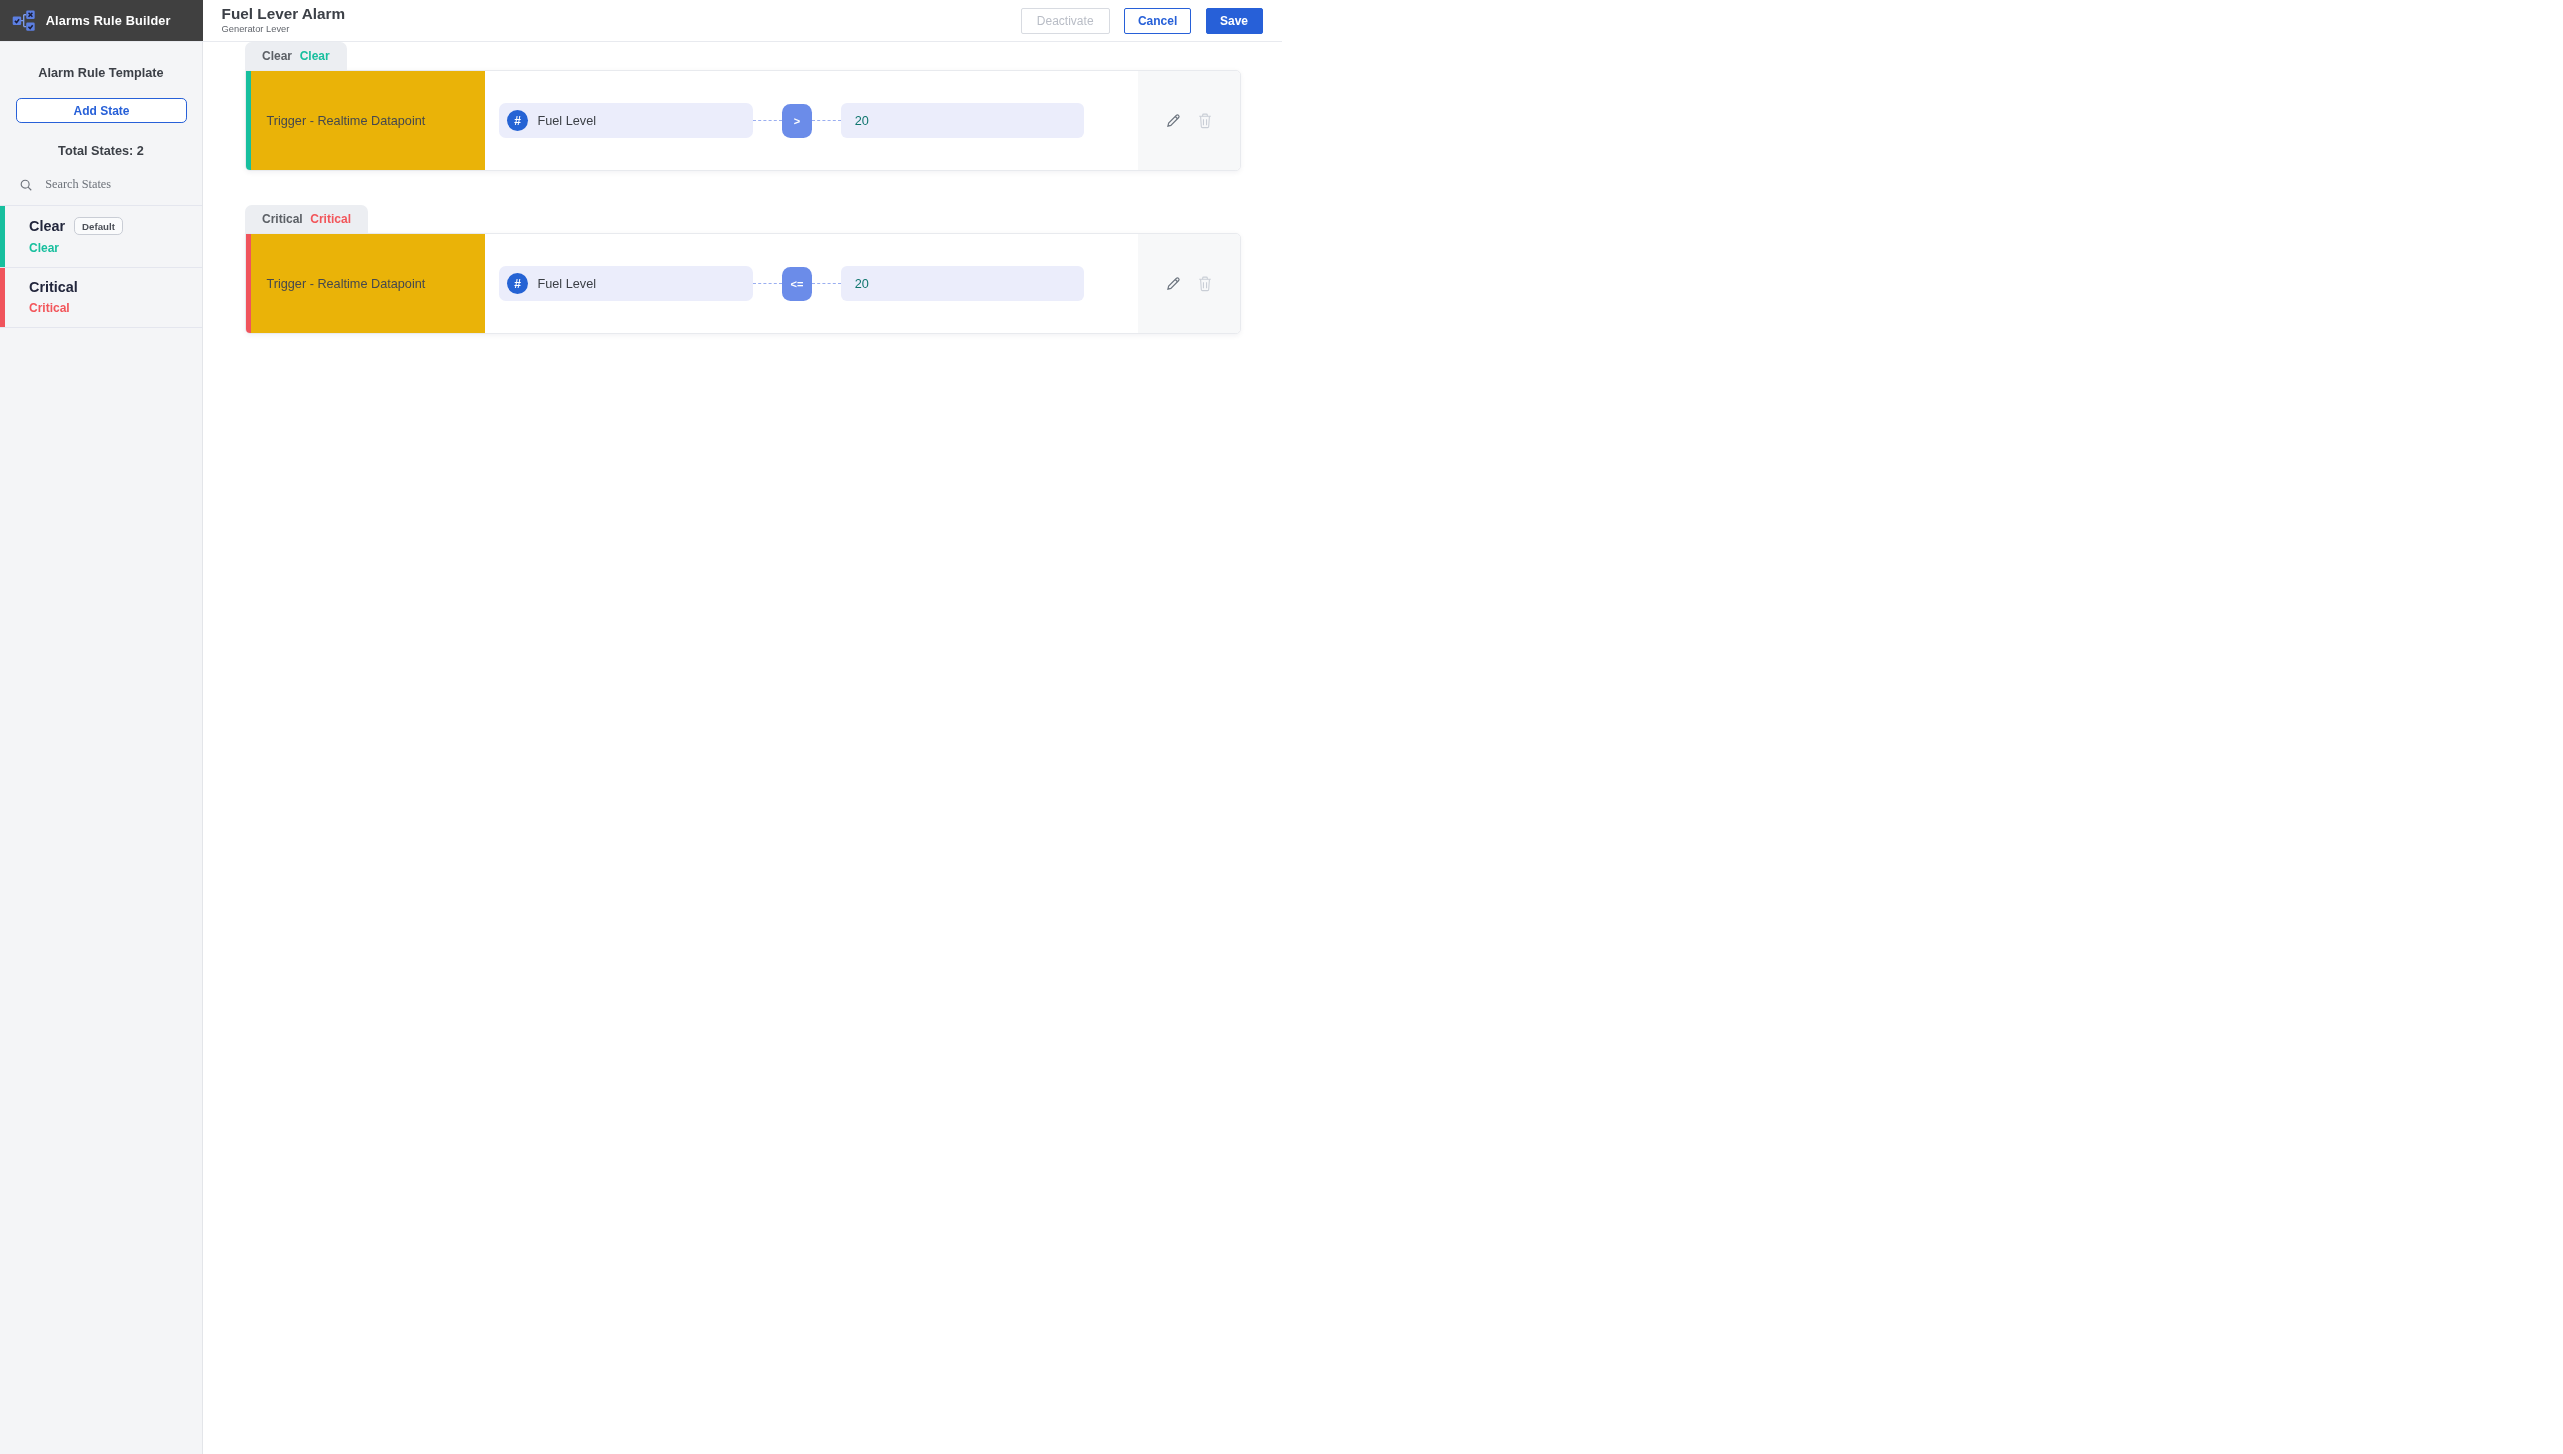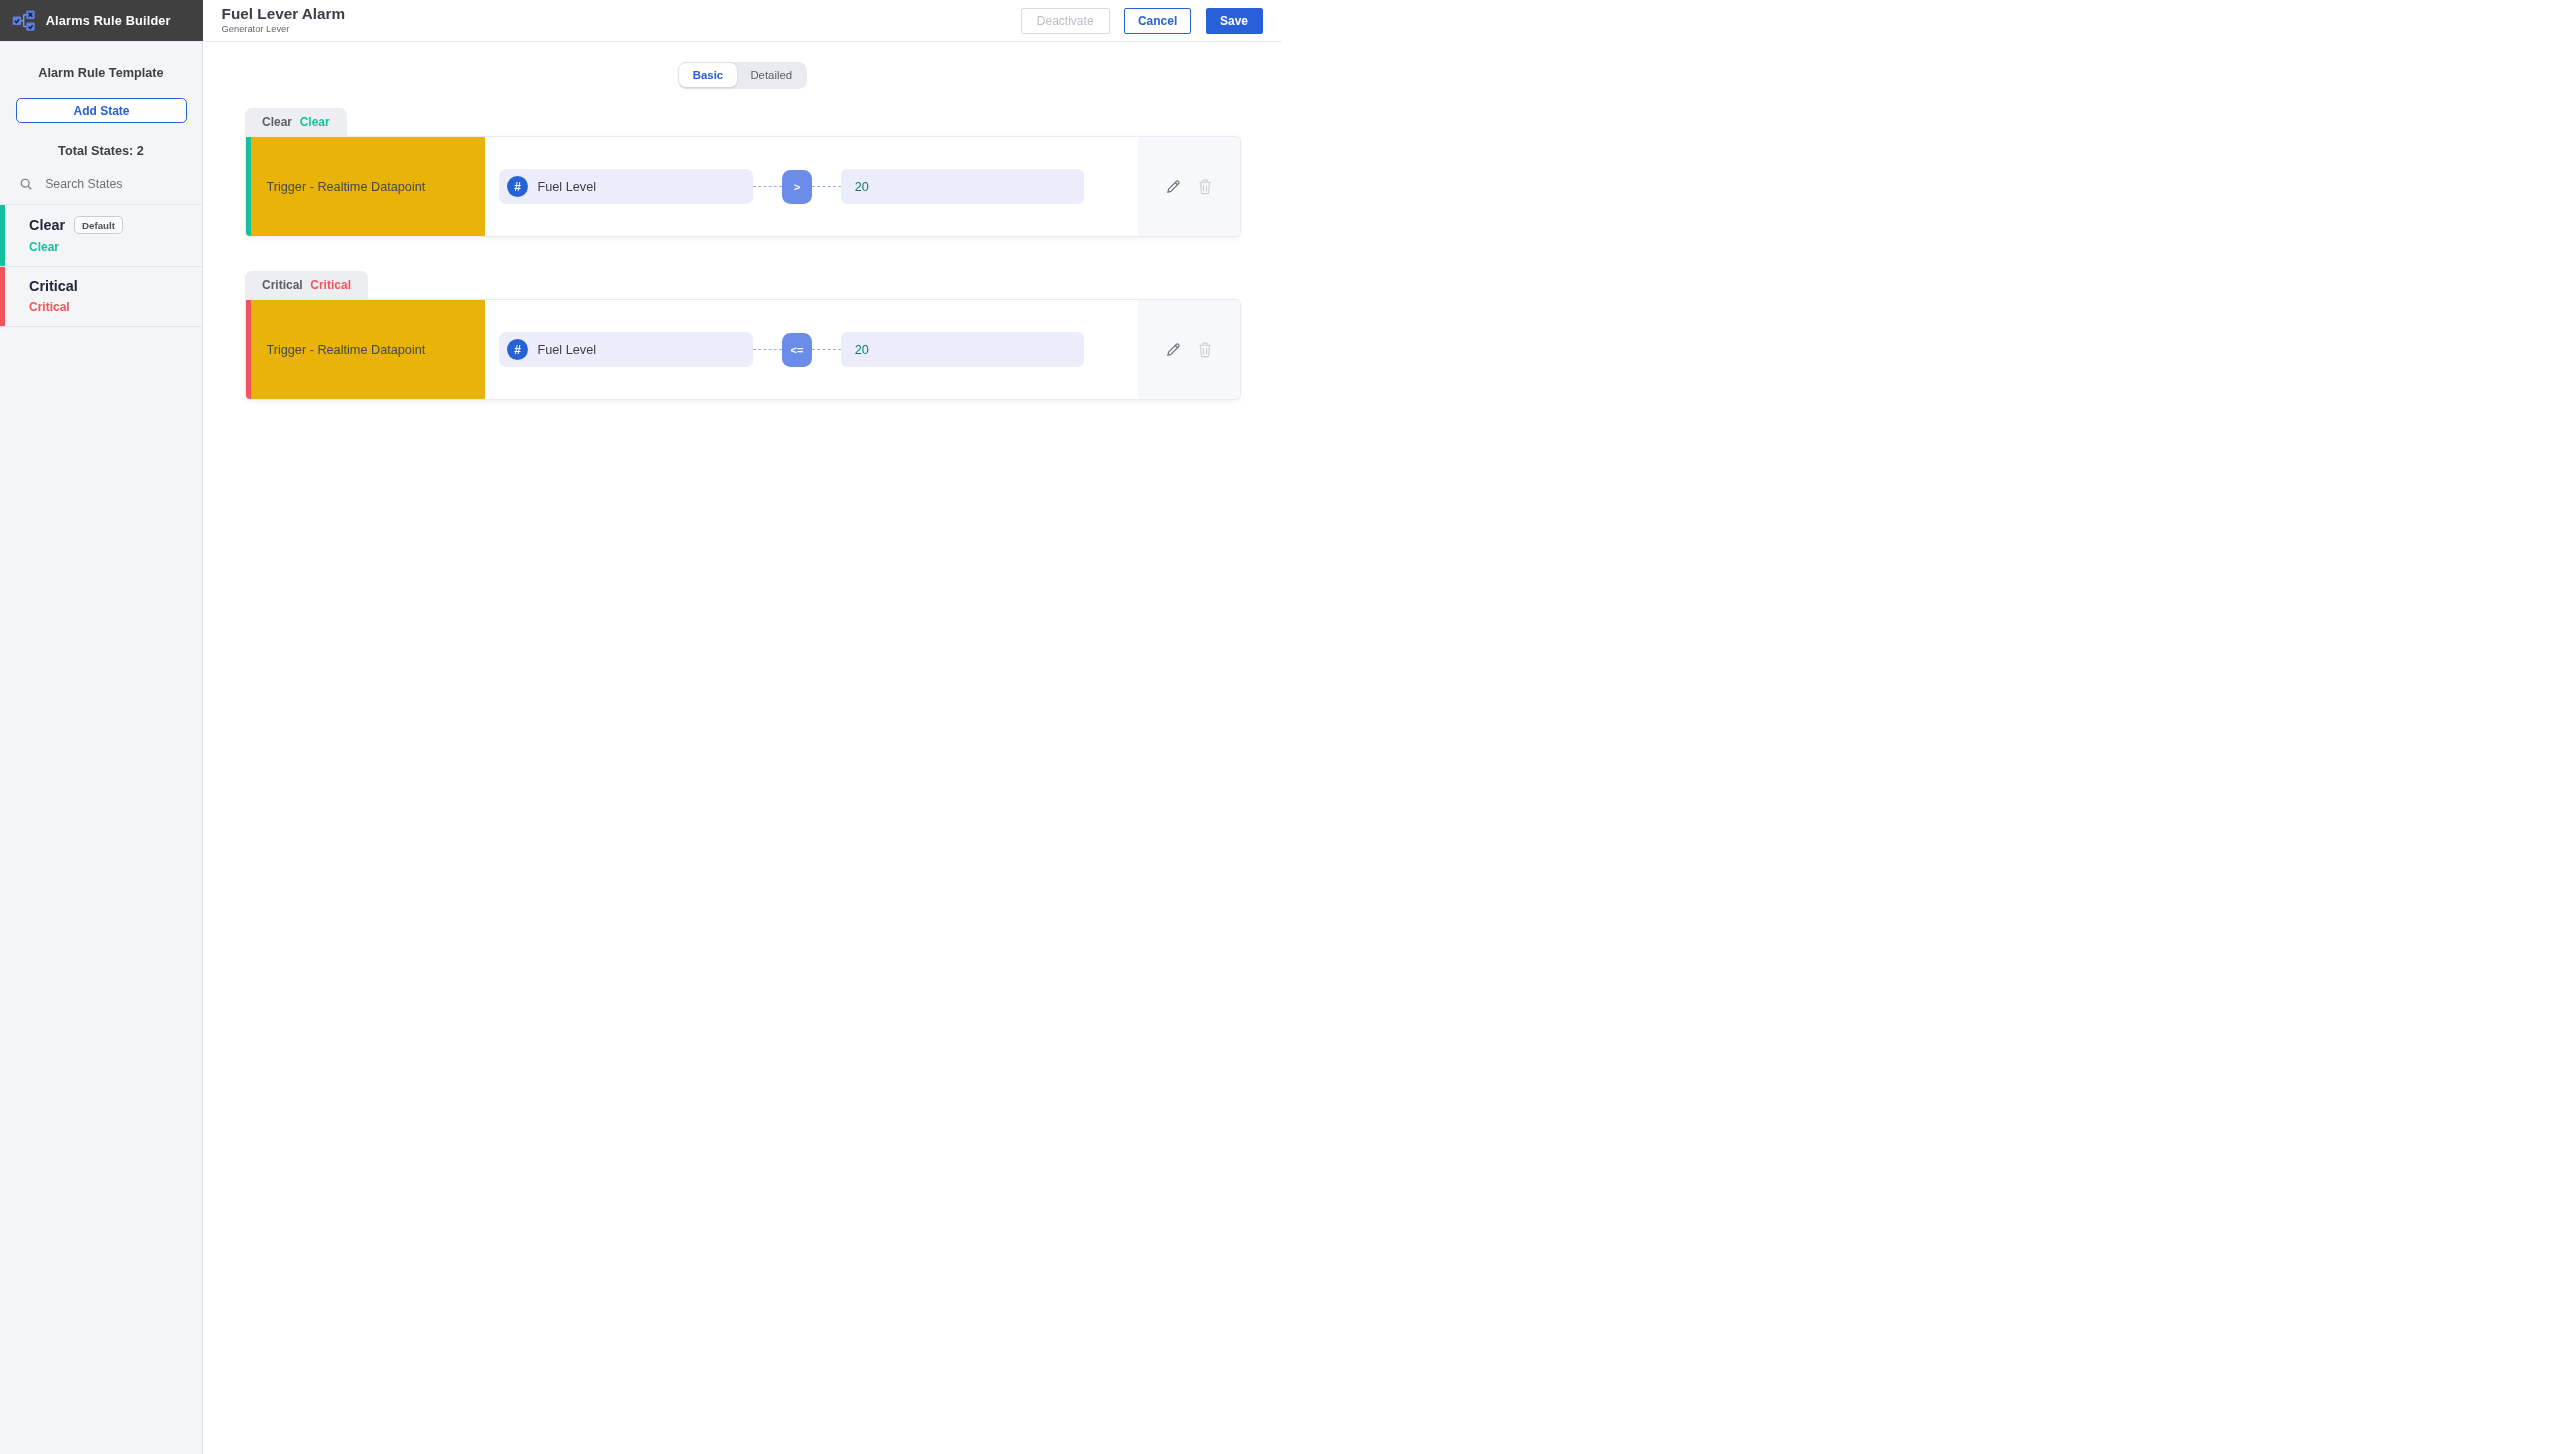--- a/index.html
+++ b/index.html
@@ -26,21 +26,21 @@
   .sidebar { position:fixed; top:42px; left:0; bottom:0; width:203px; background:#f4f5f7;
              border-right:0.8px solid #e3e5e9; }
   .sb-title { text-align:center; font-size:12.7px; font-weight:700; color:#3c4047; margin-top:24px; }
   .add-state { margin:18px 16px 16px 16px; width:171px; height:25.4px; background:#fff;
                border:1.3px solid #2760d8; border-radius:5.1px; color:#2760d8; font-weight:700;
                font-size:12px; display:flex; align-items:center; justify-content:center; cursor:pointer; }
   .total { text-align:center; font-weight:700; font-size:12.7px; color:#3c4047; margin-top:21px; }
   .search-row { margin-top:18px; padding:0 8.5px 12px 20.3px; border-bottom:0.8px solid #e4e6ee;
                 display:flex; align-items:center; gap:10.2px; }
   .search-input { border:none; background:transparent; outline:none; font-size:12.3px;
-                  color:#3c4047; width:144px; font-family:Liberation Sans, sans-serif; }
+                  color:#3c4047; width:144px; font-family:Liberation Serif, serif; }
   .search-input::placeholder { color:#6d727a; }
   .state-item { position:relative; border-bottom:0.8px solid #e4e6ee; padding:11px 10.2px 12px 29px; cursor:pointer; }
   .state-bar { position:absolute; left:0; top:0; bottom:0; width:5.1px; }
   .state-head { display:flex; align-items:center; gap:9.3px; }
   .state-name { font-size:14.4px; font-weight:700; color:#22263c; }
   .state-badge { font-size:9.7px; font-weight:700; color:#4c5058; border:0.8px solid #c9cdd5;
                  border-radius:5.1px; padding:2.5px 6.8px; background:#fafbfc; }
   .state-status { margin-top:6px; font-size:12px; font-weight:700; }
 
   
@@ -132,26 +132,20 @@
     <span class="state-bar" style="background: rgb(240, 84, 92);"></span>
     <div class="state-head">
       <span class="state-name">Critical</span>
     </div>
     <div class="state-status" style="color: rgb(242, 85, 90);">Critical</div>
   </div>
 </aside>
 
 <main class="main">
 
-  <div class="toggle-wrap">
-    <div class="segmented">
-      <div class="seg active">Basic</div>
-      <div class="seg">Detailed</div>
-    </div>
-  </div>
 
   <section class="rule-group">
     <div class="rule-tab">
       <span>Clear</span>
       <span style="color: rgb(23, 191, 158);">Clear</span>
     </div>
     <div class="rule-card">
       <div class="accent" style="background: rgb(23, 191, 158);"></div>
       <div class="trigger-sec">Trigger - Realtime Datapoint</div>
       <div class="cond-sec">

